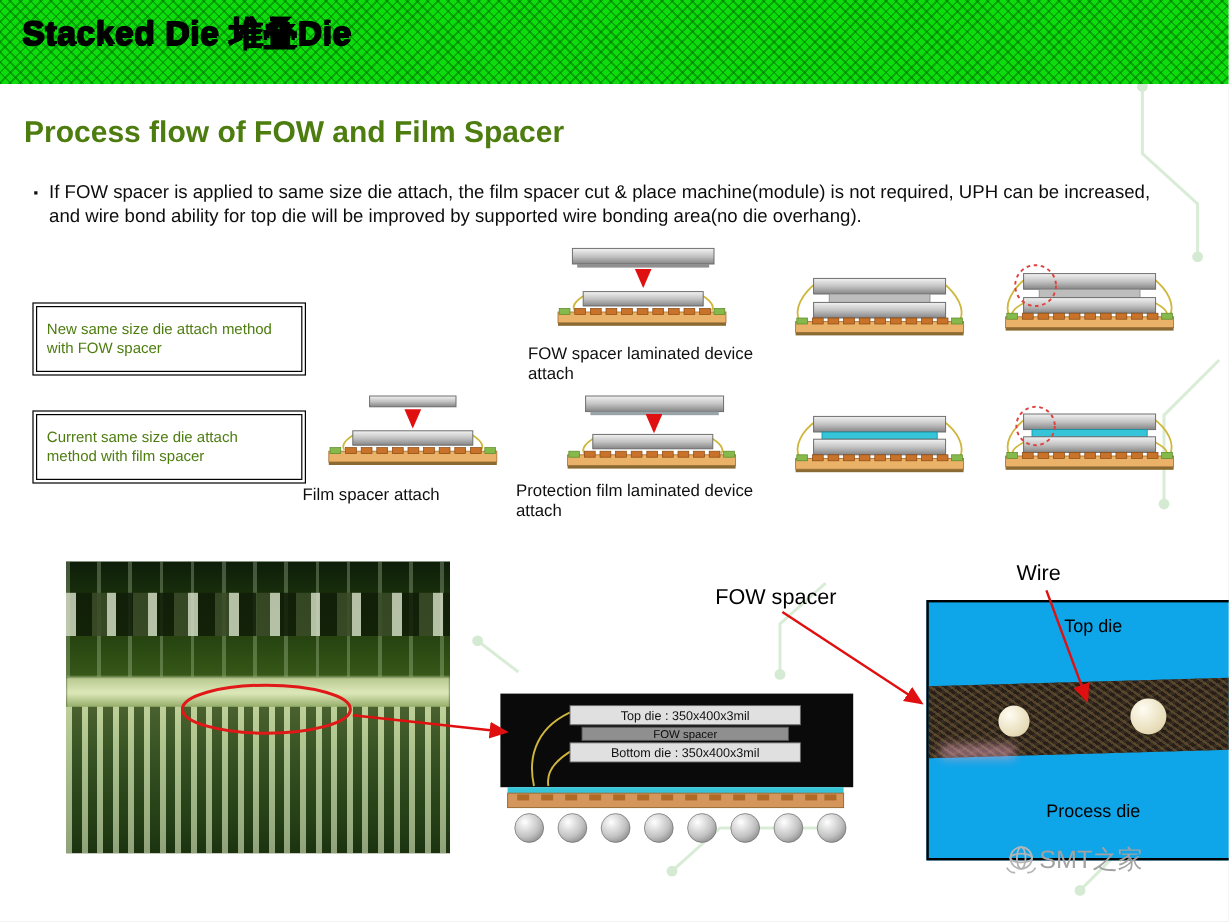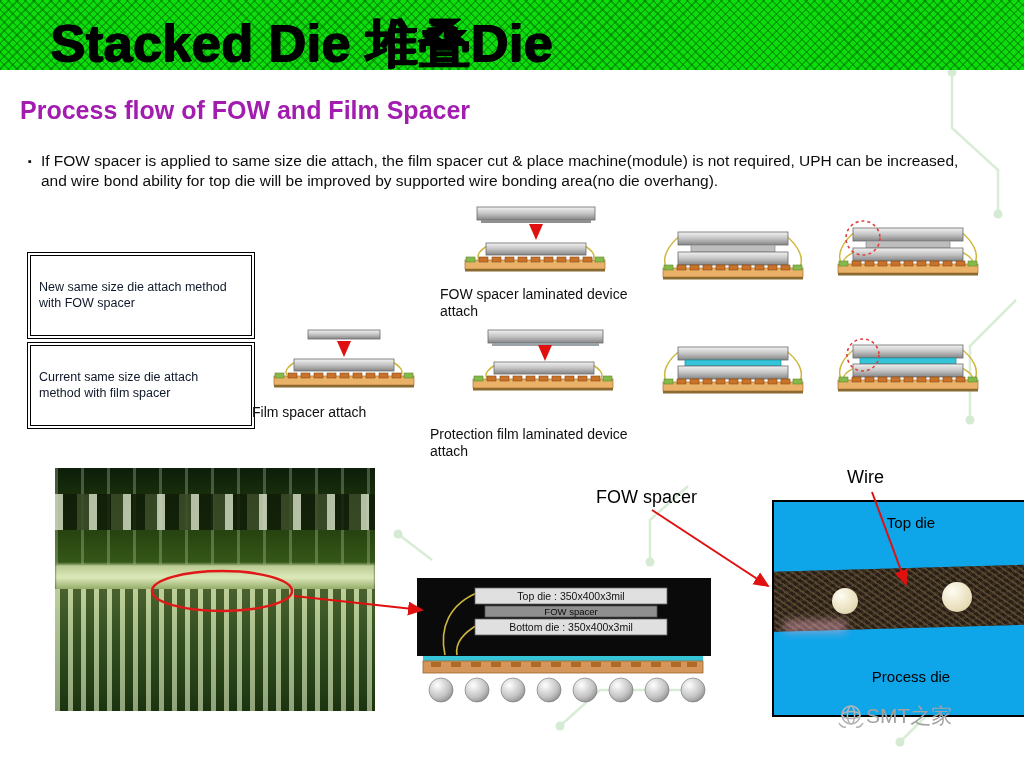--- a/index.html
+++ b/index.html
@@ -4,30 +4,30 @@
 <style>
   html,body{margin:0;padding:0;background:#e8e8e8;}
   .slide{position:relative;width:1024px;height:768px;background:#ffffff;overflow:hidden;
          font-family:"Liberation Sans",sans-serif;color:#111;}
   
   .banner{position:absolute;left:0;top:0;width:1024px;height:70px;
     background-color:#0ddc0d;
     background-image:
       repeating-linear-gradient(45deg, rgba(0,105,0,.45) 0 1.6px, transparent 1.6px 6px),
       repeating-linear-gradient(135deg, rgba(0,105,0,.45) 0 1.6px, transparent 1.6px 6px);}
-  .banner-title{position:absolute;left:18px;top:9px;font-size:52px;font-weight:900;color:#000;
-    letter-spacing:.5px;text-shadow:1.5px 0 0 #000, 0 1px 0 #000;margin-left:32px;}
-  
-  .heading{position:absolute;left:20px;top:96px;font-size:25px;font-weight:bold;color:#a21caf;}
+  .banner-title{position:absolute;left:18px;top:9px;font-size:28px;font-weight:900;color:#000;
+    letter-spacing:.5px;text-shadow:1.5px 0 0 #000, 0 1px 0 #000;}
+  
+  .heading{position:absolute;left:20px;top:96px;font-size:25px;font-weight:bold;color:#4d7c0f;}
   .bullet{position:absolute;left:28px;top:151px;width:958px;font-size:15.5px;line-height:1.32;
     display:flex;gap:9px;color:#0d0d0d;}
   .bullet .mark{font-size:11px;padding-top:3px;}
   
   .mbox{position:absolute;width:204px;background:#fff;border:1px solid #000;outline:1px solid #000;
-    outline-offset:2px;padding:23px 8px;font-size:12.5px;line-height:1.3;color:#0f172a;}
+    outline-offset:2px;padding:10px 8px;font-size:12.5px;line-height:1.3;color:#4d7c0f;}
   
   .cap{position:absolute;font-size:14px;line-height:1.18;text-align:left;color:#0f0f0f;}
   
   .pcb{position:absolute;left:55px;top:468px;width:320px;height:243px;background:#1d3512;overflow:hidden;}
   .pcb-top{position:absolute;left:0;right:0;top:0;height:96px;
     background-image:
       repeating-linear-gradient(90deg, rgba(205,225,185,.28) 0 3px, transparent 3px 26px),
       linear-gradient(180deg,#0d1e09,#24400f 60%,#365818);}
   .pcb-chips{position:absolute;left:0;right:0;top:26px;height:36px;opacity:.85;
     background:repeating-linear-gradient(90deg,#cfd8c0 0 8px,#101c08 8px 22px,#3a4a28 22px 34px);}
@@ -179,21 +179,21 @@
 
     <svg class="diag" style="left:443px;top:330px;" width="200" height="74">
       <rect x="45" y="0" width="115" height="13" fill="url(#gDie)" stroke="#6a6a6a" stroke-width="0.8"></rect>
       <rect x="49" y="13" width="107" height="3" fill="#9aa4a8"></rect>
       <line x1="102" y1="19" x2="102" y2="29" stroke="#e01010" stroke-width="2" marker-end="url(#mArrow)"></line>
       <path d="M54,34 C45,39 41,44 44,48" stroke="#cfb63d" stroke-width="1.5" fill="none"></path>
       <path d="M148,34 C157,39 161,44 158,48" stroke="#cfb63d" stroke-width="1.5" fill="none"></path>
       <rect x="51" y="32" width="100" height="12" fill="url(#gDie)" stroke="#6a6a6a" stroke-width="0.8"></rect>
       <use href="#sub" x="30" y="43"></use>
     </svg>
-    <div class="cap" style="left:430px;top:426px;width:212px;">Protection film laminated device attach</div>
+    <div class="cap" style="left:430px;top:400px;width:212px;">Protection film laminated device attach</div>
 
     <svg class="diag" style="left:658px;top:344px;" width="160" height="72">
       <path d="M23,6 C9,16 4,28 8,37" stroke="#cfb63d" stroke-width="1.5" fill="none"></path>
       <path d="M127,6 C141,16 146,28 142,37" stroke="#cfb63d" stroke-width="1.5" fill="none"></path>
       <rect x="20" y="3" width="110" height="13" fill="url(#gDie)" stroke="#6a6a6a" stroke-width="0.8"></rect>
       <rect x="27" y="16" width="96" height="6" fill="#35c4d8" stroke="#1590a4" stroke-width="0.7"></rect>
       <rect x="20" y="22" width="110" height="13" fill="url(#gDie)" stroke="#6a6a6a" stroke-width="0.8"></rect>
       <use href="#sub" x="5" y="32"></use>
     </svg>
 

